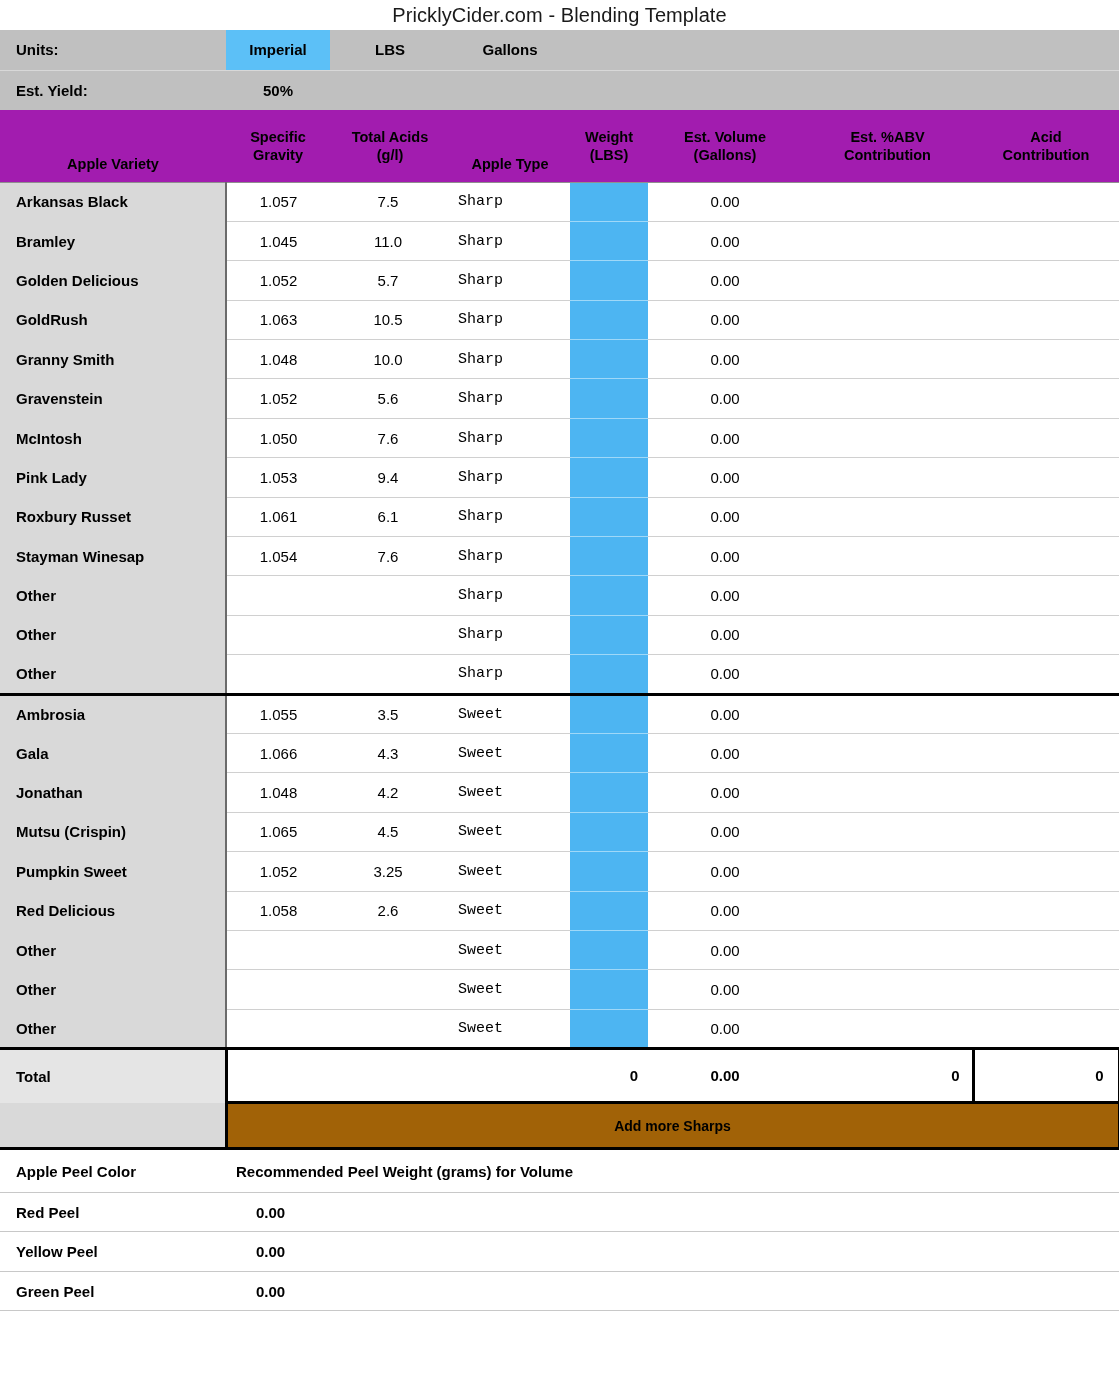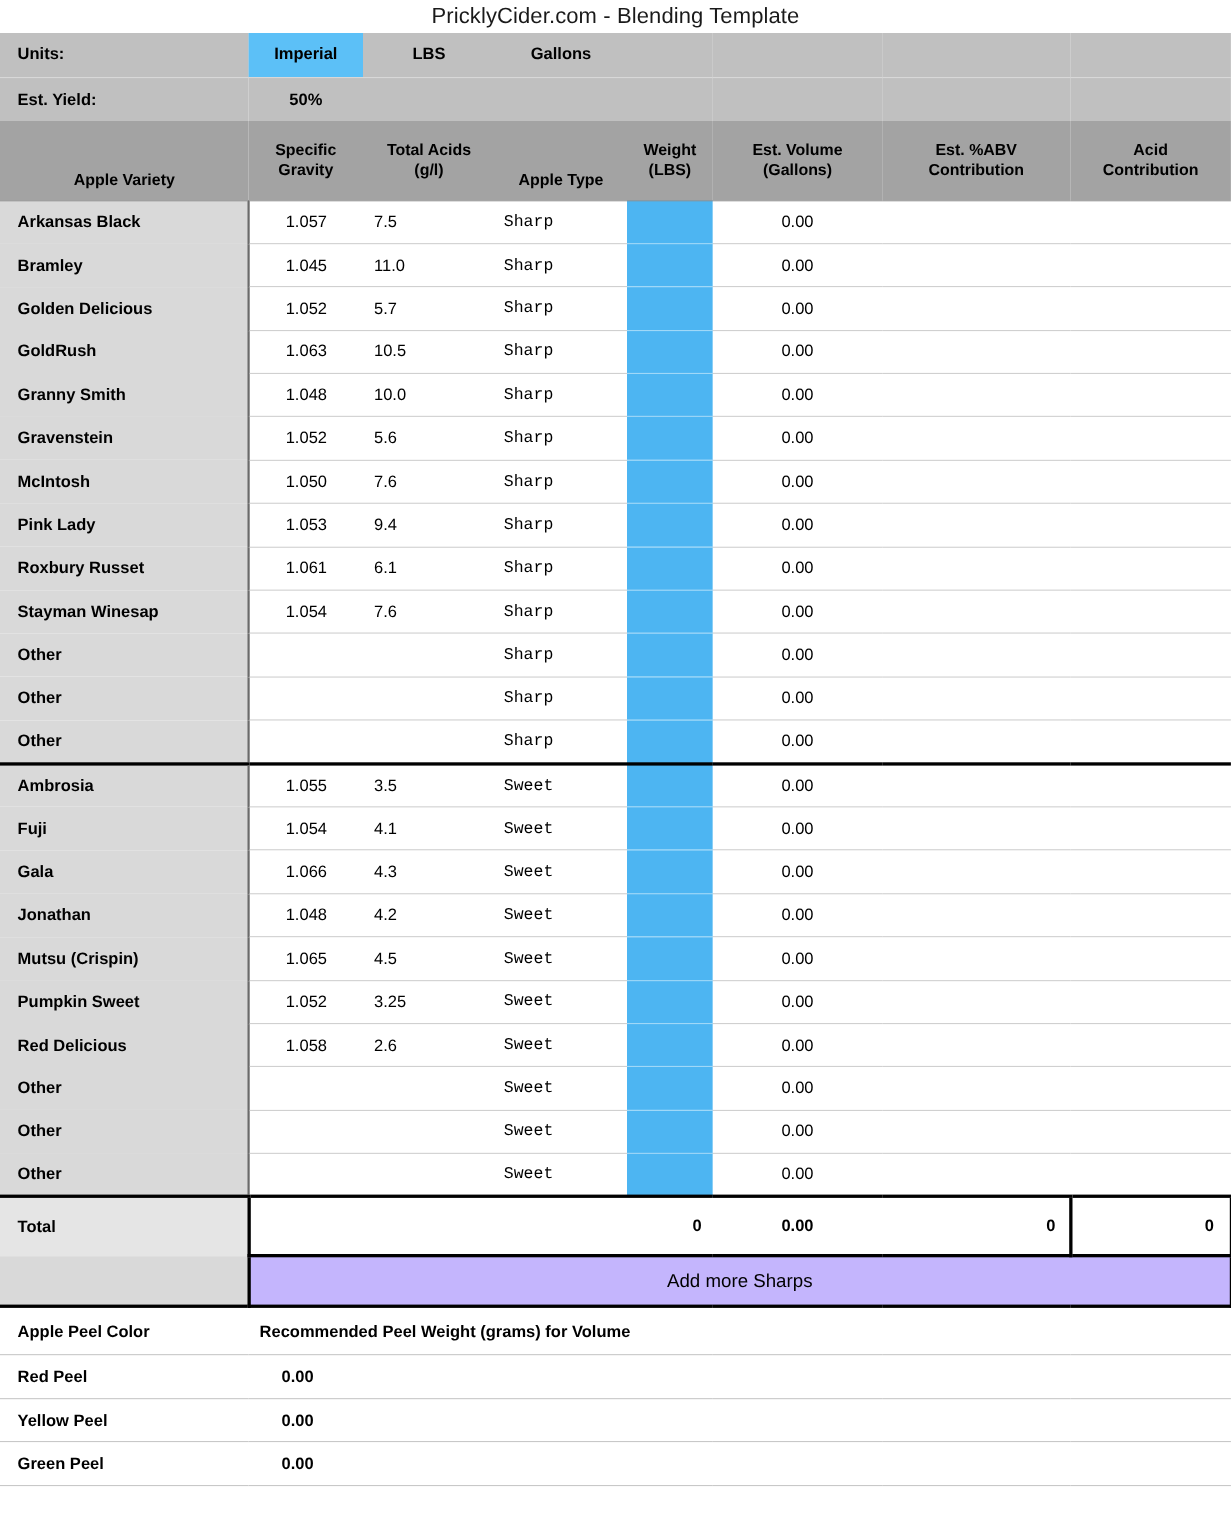--- a/index.html
+++ b/index.html
@@ -44,21 +44,21 @@
   
   .band{background:#c0c0c0;}
   .band td{height:40px;font-weight:bold;font-size:15px;}
   .band .lbl{padding-left:16px;}
   .unit-cell{text-align:center;font-weight:bold;}
   .unit-sel{background:#5cc0f7;}
   .band-row-units td{border-bottom:1px solid #d8d8d8;}
 
   
   .colhead td{
-    background:#a3a3a3;
+    background:#a21caf;
     font-weight:bold;font-size:14.5px;
     text-align:center;
     height:72px;
     line-height:18px;
     border-bottom:1px solid #8f8f8f;
   }
   .colhead td.var-h{vertical-align:bottom;padding-bottom:9px;}
   .colhead td.sg-h,
   .colhead td.ta-h{vertical-align:middle;}
   .colhead td.type-h{vertical-align:bottom;padding-bottom:9px;}
@@ -70,21 +70,21 @@
   
   .drow td{background:#ffffff;border-bottom:1px solid #d0d0d0;}
   .drow td.var{
     background:#d9d9d9;
     font-weight:bold;font-size:15px;
     text-align:left;padding-left:16px;
     border-bottom:none;
     border-right:2px solid #6b6b6b;
   }
   .drow td.sg{text-align:center;}
-  .drow td.ta{text-align:left;padding-right:14px;}
+  .drow td.ta{text-align:center;padding-right:14px;}
   .drow td.type{text-align:left;padding-left:8px;font-family:Liberation Mono, monospace;}
   .drow td.wt{background:#4db5f2;border-bottom:1px solid #9fd8f8;}
   .drow td.vol{text-align:center;}
   .drow td.abv{}
   .drow td.acid{}
 
   
   .sec-end td{border-bottom:3px solid #000000;}
   .sec-end td.var{border-bottom:3px solid #000000;}
   .sec-end td.wt{border-bottom:3px solid #000000;}
@@ -109,25 +109,25 @@
   .tot-yellow{
     background:#fdfaa4;
     border:3px solid #000000;
     text-align:right;padding-right:14px;
   }
 
   
   .addrow td{height:46px;}
   .addrow td.var{background:#d9d9d9;border:none;}
   .add-band{
-    background:#c4b5fd;
+    background:#a16207;
     border:3px solid #000000;
     border-top:none;
     text-align:center;
-    font-weight:normal;font-size:17px;
+    font-weight:bold;font-size:14px;
   }
 
   
   .peel-head td{
     height:44px;font-weight:bold;font-size:15px;background:#ffffff;
     border-top:3px solid #000000;border-bottom:1px solid #c8c8c8;
   }
   .peel-head td.lbl{padding-left:16px;}
   .peel-head td.val{padding-left:10px;text-align:left;}
   .peel-row td{
@@ -345,30 +345,20 @@
           <td class="var">Ambrosia</td>
           <td class="sg">1.055</td>
           <td class="ta">3.5</td>
           <td class="type">Sweet</td>
           <td class="wt"></td>
           <td class="vol">0.00</td>
           <td class="abv"></td>
           <td class="acid"></td>
         </tr>
         <tr class="drow">
-          <td class="var">Fuji</td>
-          <td class="sg">1.054</td>
-          <td class="ta">4.1</td>
-          <td class="type">Sweet</td>
-          <td class="wt"></td>
-          <td class="vol">0.00</td>
-          <td class="abv"></td>
-          <td class="acid"></td>
-        </tr>
-        <tr class="drow">
           <td class="var">Gala</td>
           <td class="sg">1.066</td>
           <td class="ta">4.3</td>
           <td class="type">Sweet</td>
           <td class="wt"></td>
           <td class="vol">0.00</td>
           <td class="abv"></td>
           <td class="acid"></td>
         </tr>
         <tr class="drow">

